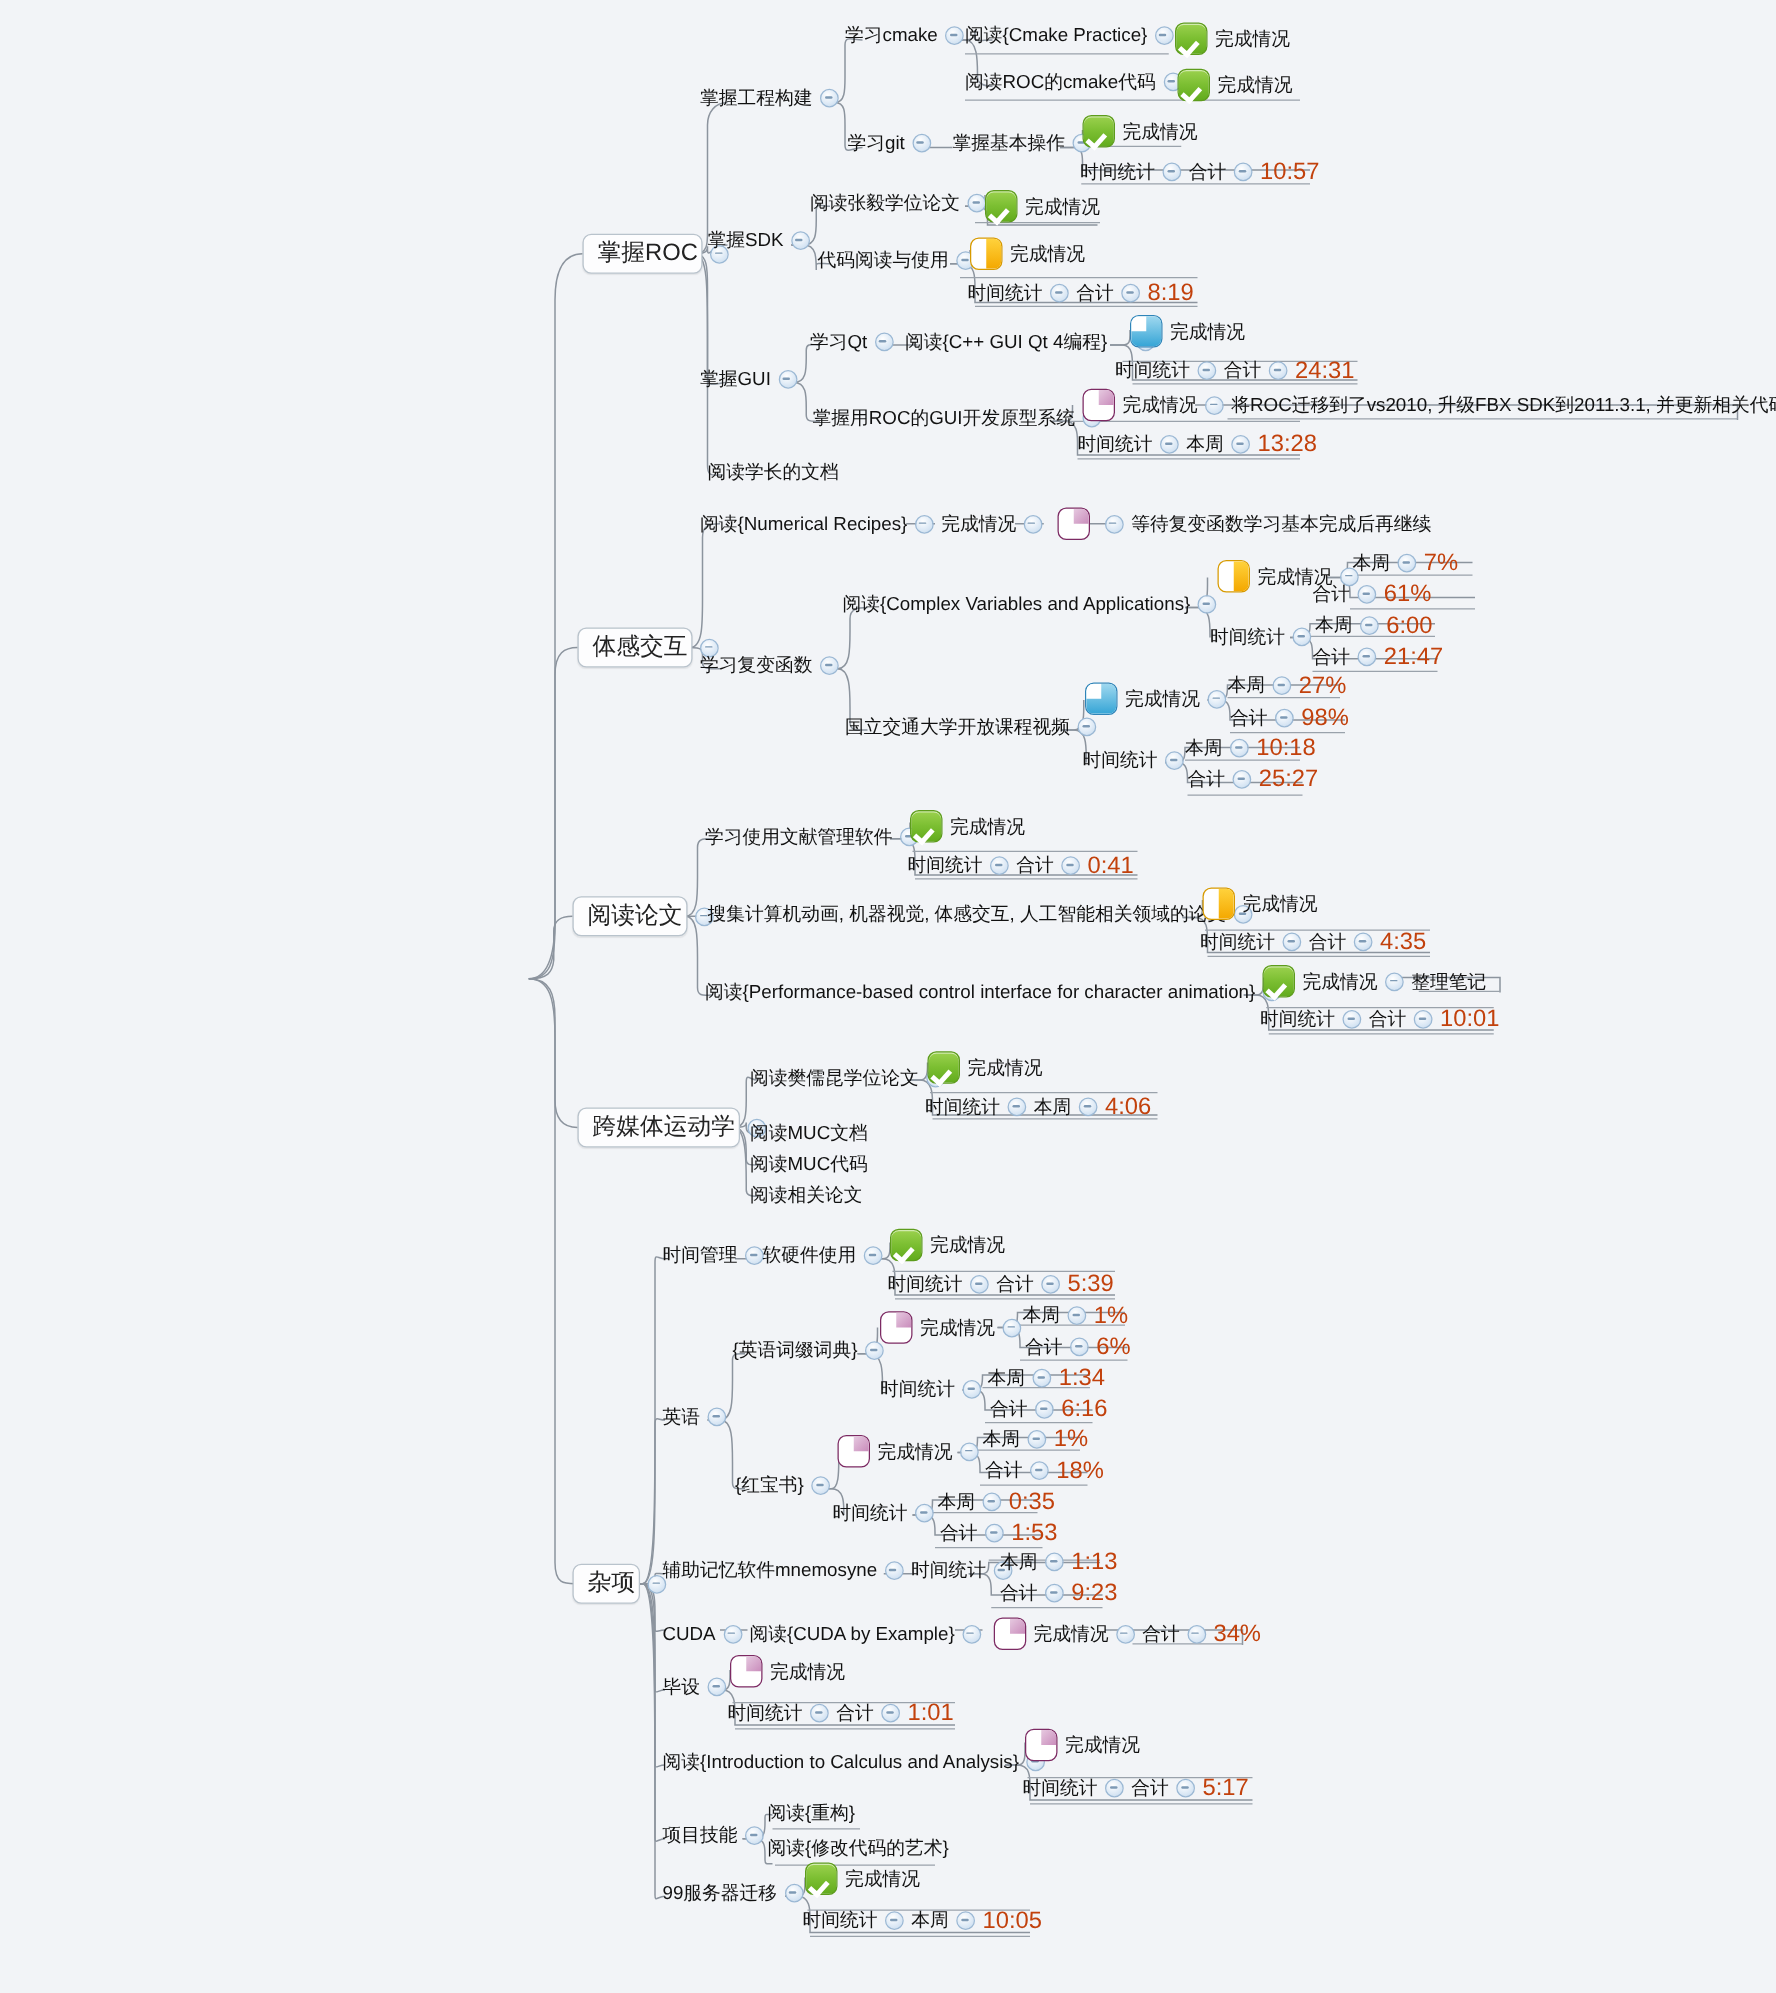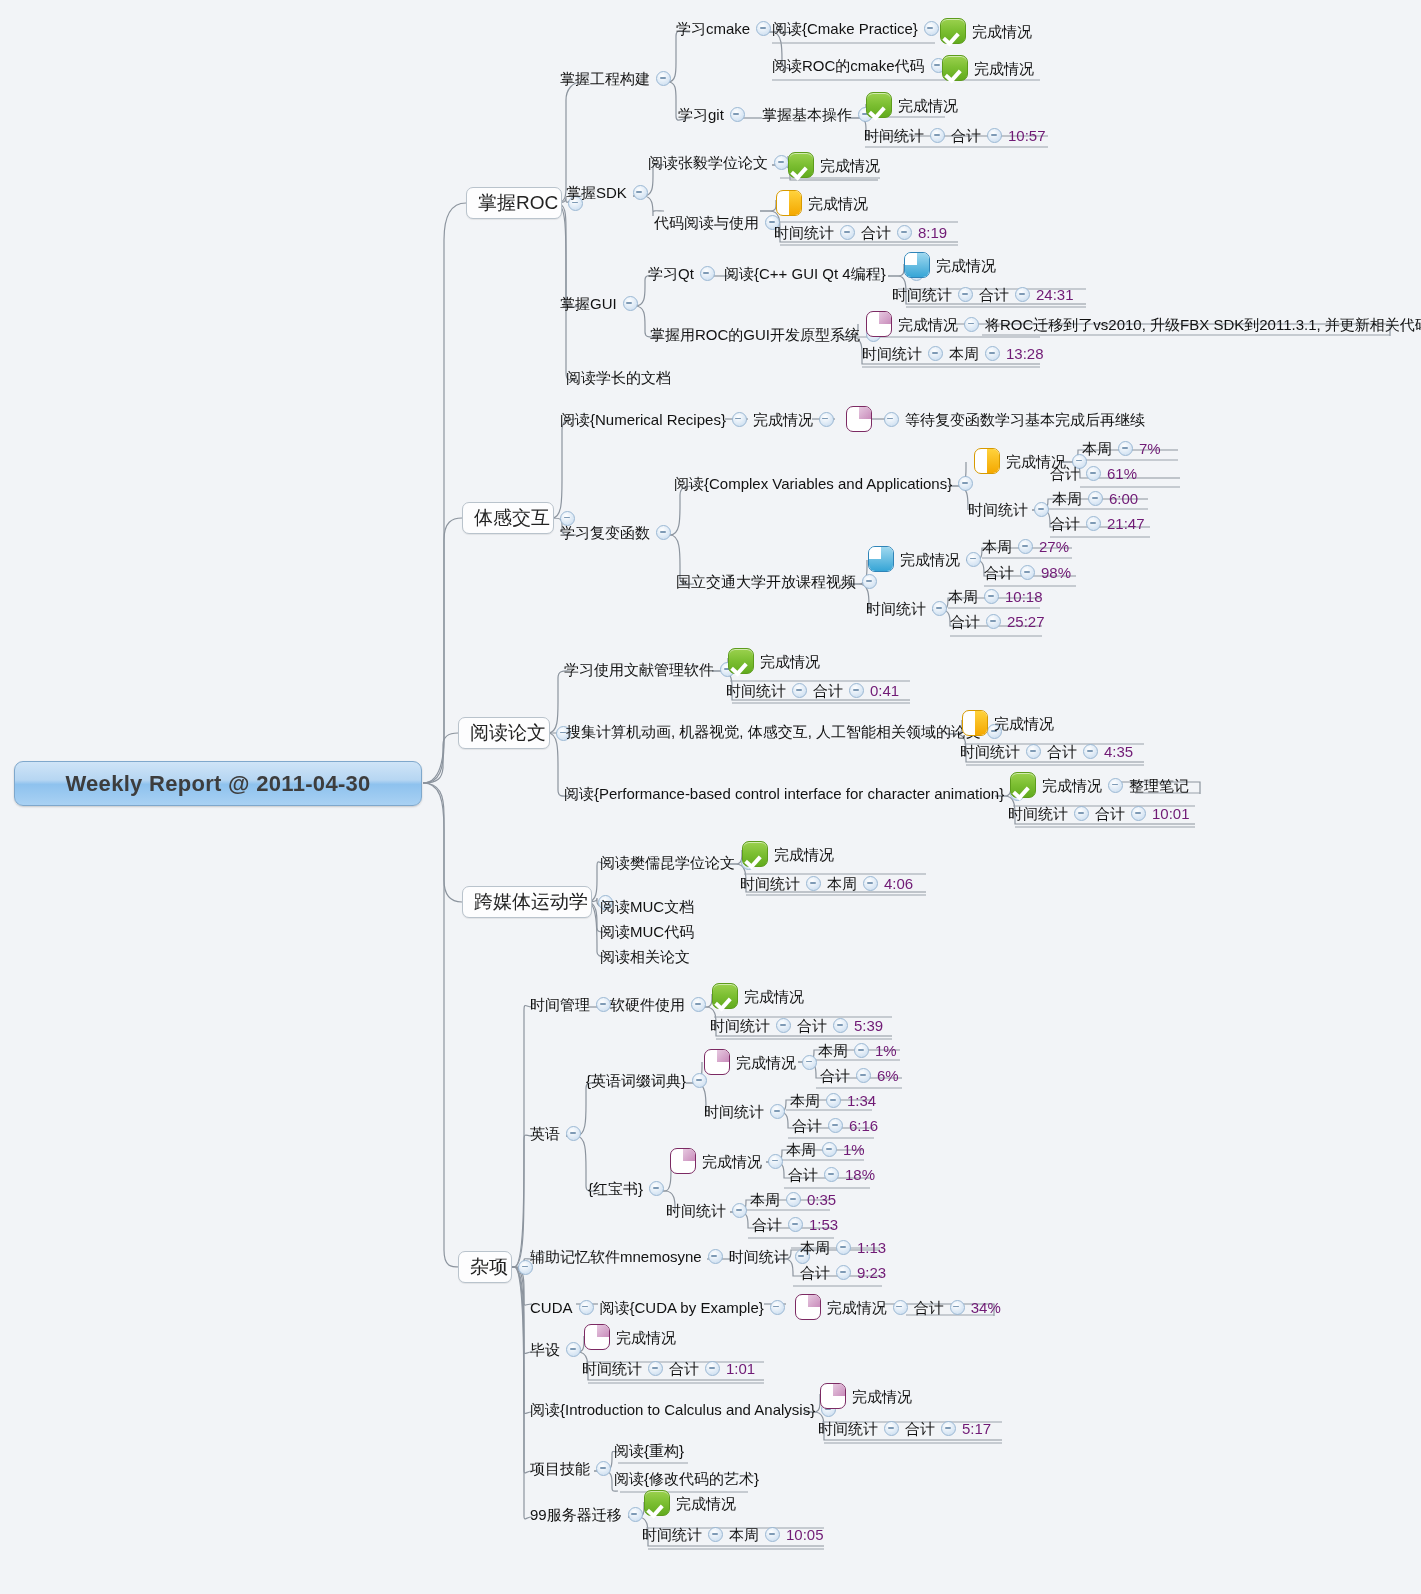--- a/index.html
+++ b/index.html
@@ -143,21 +143,21 @@
   }
   .pico.three::after {
     content: "";
     position: absolute;
     left: 0; top: 0;
     width: 50%; height: 50%;
     background: #ffffff;
   }
 
   .lbl { font-size: 15px; color: #111; }
-  .val { font-size: 15px; color: #701a75; }
+  .val { font-size: 19px; color: #c2410c; }
 </style>
 </head>
 <body>
 
 <div id="canvas">
 
   <svg id="links" viewBox="0 0 1421 1594">
     <g fill="none" stroke="#8c949e" stroke-width="1.2">
 
       <path d="M423 783 C 440 783 444 760 444 735 L444 240 C444 215 452 203 466 203"></path>
@@ -345,23 +345,20 @@
       <path d="M588 1383 L764 1383"></path>
       <path d="M822 1422 L1002 1422"></path>
       <path d="M824 1443 L1002 1443"></path>
       <path d="M618 1463 L688 1463"></path>
       <path d="M620 1492 L748 1492"></path>
       <path d="M646 1528 L824 1528"></path>
       <path d="M648 1549 L824 1549"></path>
     </g>
   </svg>
 
-  <div class="node root">
-    <span class="txt">Weekly Report @ 2011-04-30</span>
-  </div>
 
   <div class="node" style="left:466px; top:187px;">
     <span class="mainbox">掌握ROC</span>
     <span class="tog"></span>
   </div>
 
   <div class="node" style="left:560px; top:71px;">
     <span class="lbl">掌握工程构建</span>
     <span class="tog"></span>
   </div>
@@ -412,21 +409,21 @@
     <span class="tog"></span>
   </div>
   <div class="node" style="left:648px; top:155px;">
     <span class="lbl">阅读张毅学位论文</span>
     <span class="tog"></span>
   </div>
   <div class="node" style="left:788px; top:152px;">
     <span class="pico check"></span>
     <span class="lbl">完成情况</span>
   </div>
-  <div class="node" style="left:654px; top:215px;align-items:flex-end;">
+  <div class="node" style="left:654px; top:201px;align-items:flex-end;">
     <span class="lbl">代码阅读与使用</span>
     <span class="tog"></span>
   </div>
   <div class="node" style="left:776px; top:190px;">
     <span class="pico half"></span>
     <span class="lbl">完成情况</span>
   </div>
   <div class="node" style="left:774px; top:225px;">
     <span class="lbl">时间统计</span>
     <span class="tog"></span>

